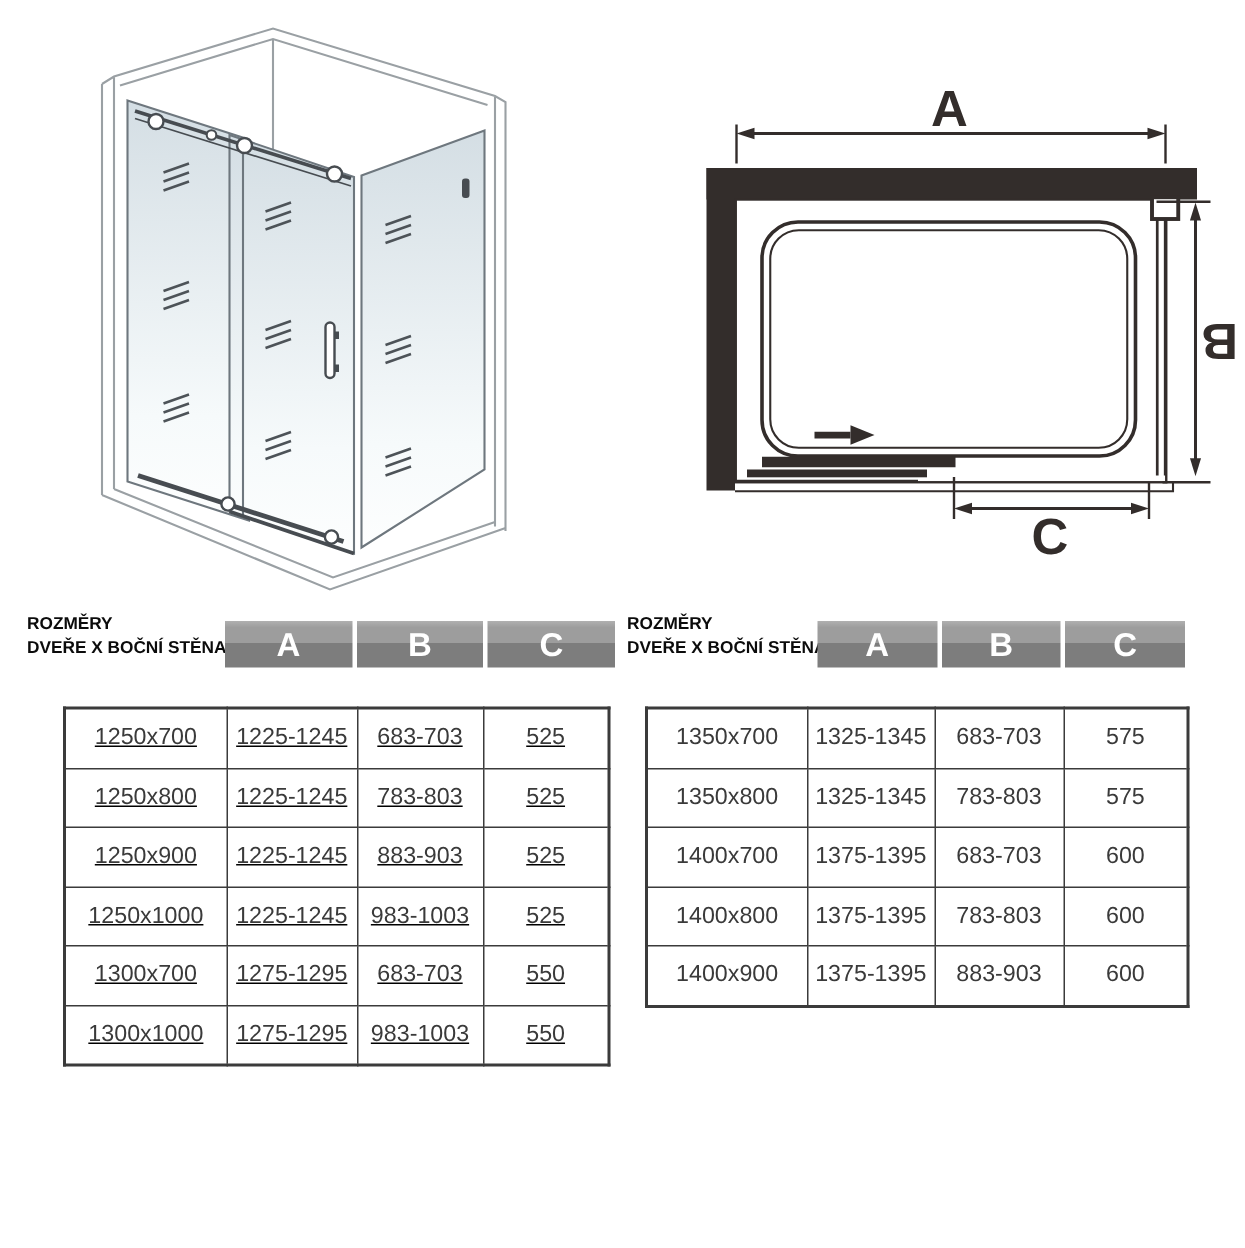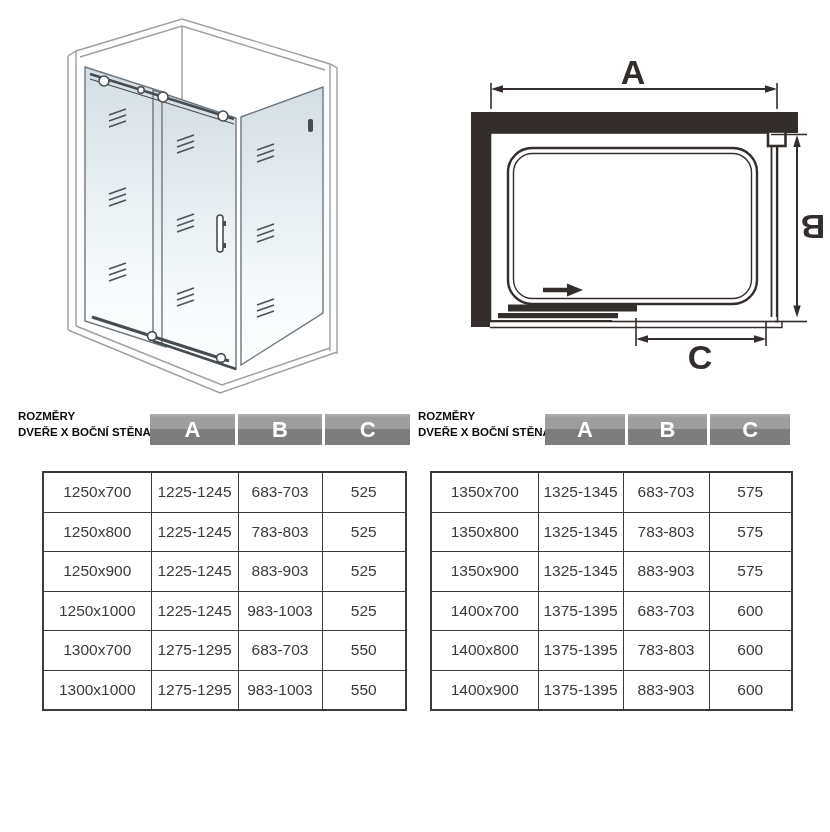--- a/index.html
+++ b/index.html
@@ -25,21 +25,21 @@
   .band .cell + .cell{margin-left:3px;}
 
   table.data-table{position:absolute;border-collapse:collapse;table-layout:fixed;
                    background:#fff;border:2px solid var(--table-border,#3b3b3b);}
   table.data-table td{border:1.4px solid var(--table-border,#3b3b3b);text-align:center;
                       vertical-align:middle;font-size:15.5px;color:#3a3a3a;
                       height:38.5px;padding:0;}
 
   .t-left-title{left:18px;top:409px;width:130px;}
   .t-left-band{left:150px;top:414px;width:260px;}
-  .t-left-table{left:42px;top:471px;width:363px;}
+  .t-left-table{left:42px;top:471px;width:363px;text-decoration:underline;}
 
   .t-right-title{left:418px;top:409px;width:126px;}
   .t-right-band{left:545px;top:414px;width:245px;}
   .t-right-table{left:430px;top:471px;width:361px;border-radius:21px;}
 </style>
 </head>
 <body>
 
 <div class="page">
 
@@ -241,26 +241,20 @@
           <td>683-703</td>
           <td>575</td>
         </tr>
         <tr>
           <td>1350x800</td>
           <td>1325-1345</td>
           <td>783-803</td>
           <td>575</td>
         </tr>
         <tr>
-          <td>1350x900</td>
-          <td>1325-1345</td>
-          <td>883-903</td>
-          <td>575</td>
-        </tr>
-        <tr>
           <td>1400x700</td>
           <td>1375-1395</td>
           <td>683-703</td>
           <td>600</td>
         </tr>
         <tr>
           <td>1400x800</td>
           <td>1375-1395</td>
           <td>783-803</td>
           <td>600</td>

